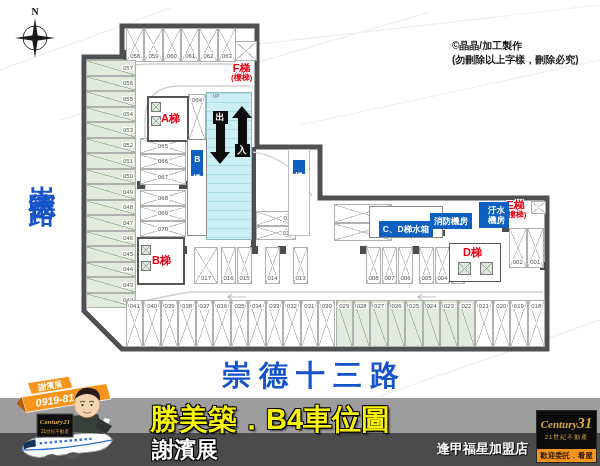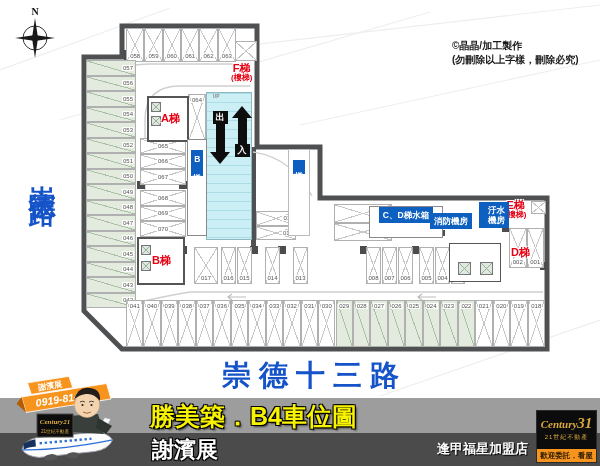--- a/index.html
+++ b/index.html
@@ -71,21 +71,21 @@
 
   .arrow{position:absolute;width:20px;display:flex;flex-direction:column;align-items:center;}
   .arrow .lab{background:#0d0d0d;color:#fff;font-size:9px;font-weight:bold;line-height:1;padding:2px 3px;}
   .arrow .shaft{width:9px;background:#0d0d0d;}
   .arrow .head-down{width:0;height:0;border-left:10px solid transparent;border-right:10px solid transparent;border-top:12px solid #0d0d0d;}
   .arrow .head-up{width:0;height:0;border-left:10px solid transparent;border-right:10px solid transparent;border-bottom:12px solid #0d0d0d;}
 
   
   .band-gray{left:0;top:398px;width:600px;height:35px;background:#9d9d9d;}
   .band-dark{left:0;top:433px;width:600px;height:33px;background:#4b4b4b;}
-  .banner-title{left:150px;top:400px;font-size:25px;font-weight:bold;color:#f8f300;white-space:nowrap;
+  .banner-title{left:150px;top:400px;font-size:29px;font-weight:bold;color:#f8f300;white-space:nowrap;
     text-shadow:-1px -1px 0 #000,1px -1px 0 #000,-1px 1px 0 #000,1px 1px 0 #000,2px 2px 2px rgba(0,0,0,.6);}
   .banner-agent{left:152px;top:435px;font-size:22px;font-weight:bold;color:#fff;white-space:nowrap;
     text-shadow:-1px -1px 0 #000,1px -1px 0 #000,-1px 1px 0 #000,1px 1px 0 #000;}
   .banner-phone{left:243px;top:432px;font-size:26px;font-weight:bold;color:#e50f1e;letter-spacing:1px;white-space:nowrap;
     text-shadow:-1px -1px 0 #fff,1px -1px 0 #fff,-1px 1px 0 #fff,1px 1px 0 #fff;}
   .banner-store{left:437px;top:440px;font-size:13px;font-weight:bold;color:#fff;white-space:nowrap;
     text-shadow:1px 1px 1px #000;}
   .c21{left:536px;top:410px;width:61px;height:53px;background:#0c0c0c;border:1px solid #2a2a2a;
     box-sizing:border-box;display:flex;flex-direction:column;align-items:center;}
   .c21-brand{color:#d9a93e;font-family:"Liberation Serif",serif;font-style:italic;font-weight:bold;
@@ -410,21 +410,21 @@
     <div class="elev" style="left:2px;top:4px;"></div>
     <div class="elev" style="left:2px;top:18px;"></div>
     <span class="rlabel" style="left:12px;top:14px;">A梯</span>
   </div>
   <div class="unit" style="left:137px;top:237px;width:48px;height:48px;">
     <div class="elev" style="left:2px;top:6px;"></div>
     <div class="elev" style="left:2px;top:22px;"></div>
     <span class="rlabel" style="left:13px;top:15px;">B梯</span>
   </div>
   <div class="unit" style="left:449px;top:243px;width:52px;height:39px;border-width:1px;">
-    <span class="rlabel" style="left:13px;top:2px;margin-left:48px;">D梯</span>
+    <span class="rlabel" style="left:13px;top:2px;">D梯</span>
     <div class="elev" style="left:8px;top:18px;width:13px;height:13px;"></div>
     <div class="elev" style="left:30px;top:18px;width:13px;height:13px;"></div>
   </div>
 
   <div class="space" style="left:531px;top:201px;width:15px;height:13px;"></div>
   <div class="rlabel" style="left:505px;top:199px;text-align:center;">
     <span>E梯</span>
     <span class="sub">(樓梯)</span>
   </div>
   <div class="space" style="left:235px;top:41px;width:22px;height:20px;"></div>
@@ -432,21 +432,21 @@
     <span>F梯</span>
     <span class="sub">(樓梯)</span>
   </div>
 
   <div class="vbox" style="left:187px;top:139px;width:20px;height:97px;">
     <div class="vlabel">B梯水箱</div>
   </div>
   <div class="vbox" style="left:288px;top:149px;width:22px;height:87px;border-color:#bbb;">
     <div class="vlabel">梯水箱</div>
   </div>
-  <div class="vbox" style="left:369px;top:206px;width:74px;height:32px;align-items:flex-start;padding-top:0;">
+  <div class="vbox" style="left:369px;top:206px;width:74px;height:32px;align-items:flex-end;padding-top:0;">
     <div class="hlabel">C、D梯水箱</div>
   </div>
   <div class="hlabel abs" style="left:430px;top:213px;">消防機房</div>
   <div class="hlabel abs" style="left:479px;top:202px;width:22px;white-space:normal;text-align:right;">汙水機房</div>
 
   <div class="abs band-gray"></div>
   <div class="abs band-dark"></div>
   <div class="abs banner-title">勝美築．B4車位圖</div>
   <div class="abs banner-agent">謝濱展</div>
   <div class="abs banner-store">逢甲福星加盟店</div>

